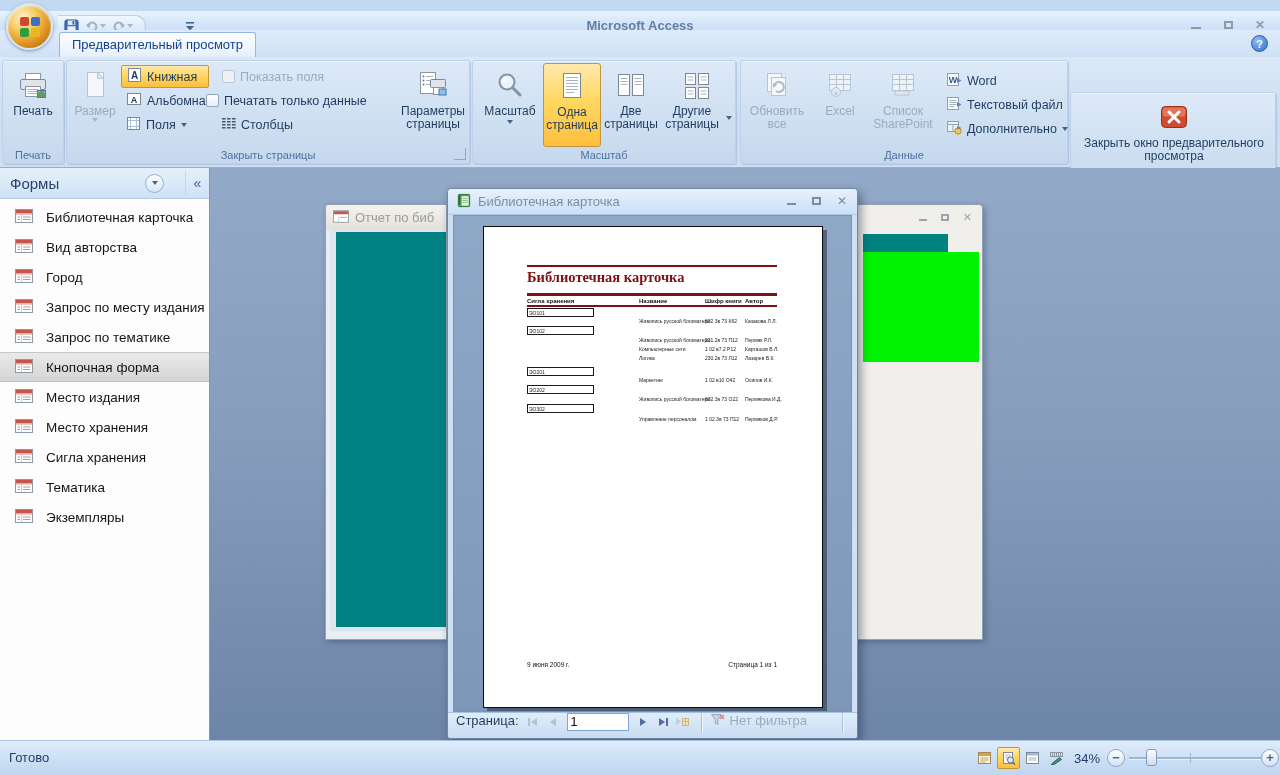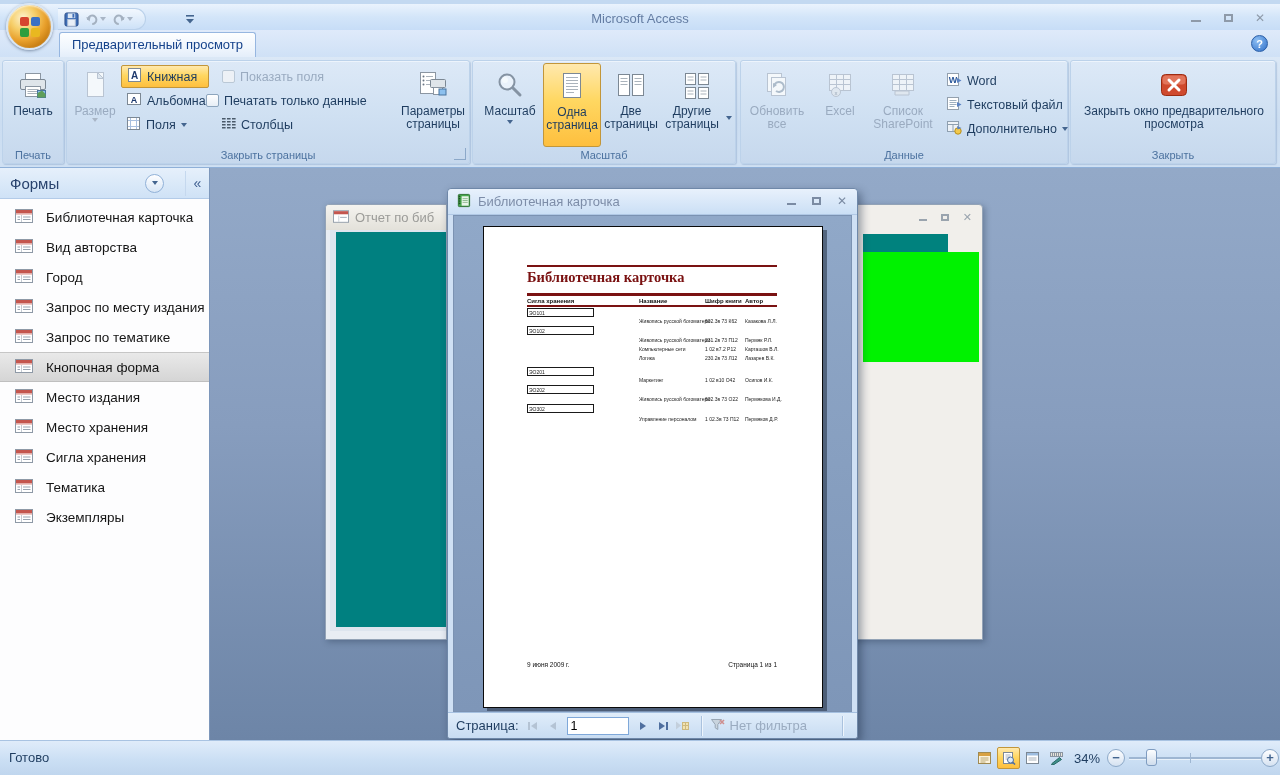--- a/index.html
+++ b/index.html
@@ -1,22 +1,22 @@
 <!DOCTYPE html>
 <html><head>
 <meta charset="utf-8">
 <style>
   *{margin:0;padding:0;box-sizing:border-box;}
   html,body{width:1280px;height:775px;overflow:hidden;font-family:"Liberation Sans",sans-serif;}
   #app{position:relative;width:1280px;height:775px;background:#c3d9f1;}
   .abs{position:absolute;}
 
   
-  .titlebar{position:absolute;left:0;top:4px;width:1280px;height:30px;
-    background:linear-gradient(#eaf3fd,#d3e5f9 45%,#c4dbf6);border-bottom:1px solid #b7cfec;}
+  .titlebar{position:absolute;left:0;top:11px;width:1280px;height:30px;
+    background:linear-gradient(#eaf3fd,#d3e5f9 45%,#c4dbf6);border-bottom:1px solid #b7cfec;font-weight:bold;}
   .app-title{position:absolute;left:0;right:0;top:7px;text-align:center;font-size:13px;color:#647da3;}
   .winctrl{position:absolute;top:5px;width:28px;height:18px;text-align:center;color:#8e9aa9;font-size:12px;line-height:18px;}
   .qat{position:absolute;left:58px;top:4px;height:22px;display:flex;align-items:center;gap:2px;
     background:linear-gradient(rgba(255,255,255,.55),rgba(255,255,255,.1));border:1px solid #b9d0ea;border-left:none;border-radius:0 12px 12px 0;padding:0 10px 0 4px;}
   .qbtn{display:flex;align-items:center;gap:1px;padding:1px 2px;border-radius:2px;}
   
   .orb{position:absolute;left:6px;top:3px;width:47px;height:47px;border-radius:50%;
     background:radial-gradient(circle at 35% 30%,#fdf2cf 0%,#f6cf6a 30%,#e9a12d 55%,#c47a10 78%,#a96207 100%);
     border:2px solid #d9e6f4;box-shadow:0 1px 3px rgba(40,60,90,.5), inset 0 1px 2px rgba(255,255,255,.8);
     display:flex;align-items:center;justify-content:center;z-index:50;}
@@ -89,21 +89,21 @@
     background:linear-gradient(#90a8c8,#7e96b8);border:1px solid #7b92b2;overflow:hidden;}
   .page{position:absolute;left:29px;top:10px;width:340px;height:482px;background:#fff;border:1px solid #0a0a0a;
     box-shadow:4px 4px 0 rgba(35,48,66,.55);}
   .mrule{position:absolute;background:#7a1212;}
   .rtitle{position:absolute;left:43px;top:40px;font-family:"Liberation Serif",serif;font-weight:bold;font-size:14.5px;color:#7a1111;}
   .rhead{position:absolute;font-size:6px;font-weight:bold;color:#111;}
   .rcell{position:absolute;font-size:5px;color:#222;white-space:nowrap;}
   .rbox{position:absolute;left:43px;width:67px;height:9px;border:1px solid #1a1a1a;font-size:5px;color:#222;padding-left:1px;line-height:8px;overflow:hidden;}
   .rfoot{position:absolute;font-size:6.5px;color:#111;}
   .pv-nav{position:absolute;left:0;right:0;bottom:0;height:26px;background:linear-gradient(#e0edfa,#c8dcf2);
-    border-top:1px solid #a5c0e0;border-radius:0 0 3px 3px;display:flex;align-items:center;padding-left:8px;font-size:13px;color:#1e3c5f;}
+    border-top:1px solid #a5c0e0;border-radius:0 0 3px 3px;display:flex;padding-left:8px;font-size:13px;color:#1e3c5f;}
   .navbtn{width:18px;height:17px;display:flex;align-items:center;justify-content:center;margin:0 1px;}
   .pageinput{width:62px;height:18px;border:1px solid #7fa8d9;background:#fff;font-size:12.5px;padding:0 3px;margin:0 4px;font-family:"Liberation Sans",sans-serif;}
   .navsep{width:1px;height:20px;background:#aac2de;margin:0 8px;box-shadow:1px 0 0 #eef5fc;}
   .filter-lbl{font-size:13px;color:#9aabc0;margin-left:5px;}
 
   
   .statusbar{position:absolute;left:0;top:740px;width:1280px;height:35px;
     background:linear-gradient(#e0ecfa,#cbdff4 55%,#c0d6ee);border-top:1px solid #a9c3e2;}
   .status-left{position:absolute;left:9px;top:9px;font-size:13px;color:#1e3c5f;}
   .viewbtn{position:absolute;top:6px;width:23px;height:22px;border-radius:2px;display:flex;align-items:center;justify-content:center;}
@@ -423,21 +423,21 @@
               </g>
               <circle cx="12" cy="11" r="3.2" fill="#f2c94c" stroke="#b98f1d"></circle>
               <path d="M11 6 L15.5 8 L11.5 9.5 Z" fill="#5a82c2"></path>
             </svg></span>
         <span>Дополнительно</span>
         <span class="chev"></span>
       </div>
       <div class="glabel">Данные</div>
     </div>
 
-    <div class="grp" style="left:1070px;width:206px;">
+    <div class="grp" style="left:1070px;width:206px;margin-top:32px;">
       <div class="bbtn" style="left:5px;top:2px;width:196px;height:84px;">
         <span class="bicon">
           <svg width="28" height="24" viewBox="0 0 28 24">
               <rect x="1.5" y="1.5" width="25" height="21" rx="4" fill="#cf4a2e" stroke="#9c2c12"></rect>
               <rect x="2.5" y="2.5" width="23" height="9" rx="3.5" fill="#e8846b" opacity=".75"></rect>
               <path d="M9 7 L19 17 M19 7 L9 17" stroke="#fff" stroke-width="3" stroke-linecap="round"></path>
             </svg>
         </span>
         <span style="max-width:190px;">Закрыть окно предварительного просмотра</span>
       </div>

